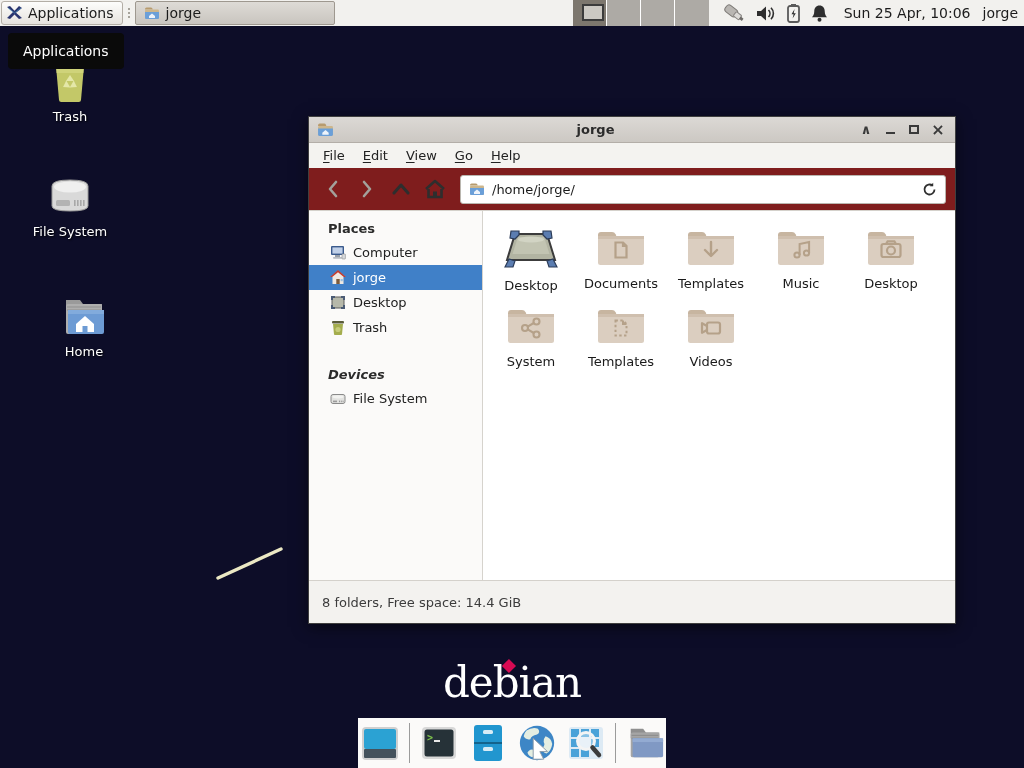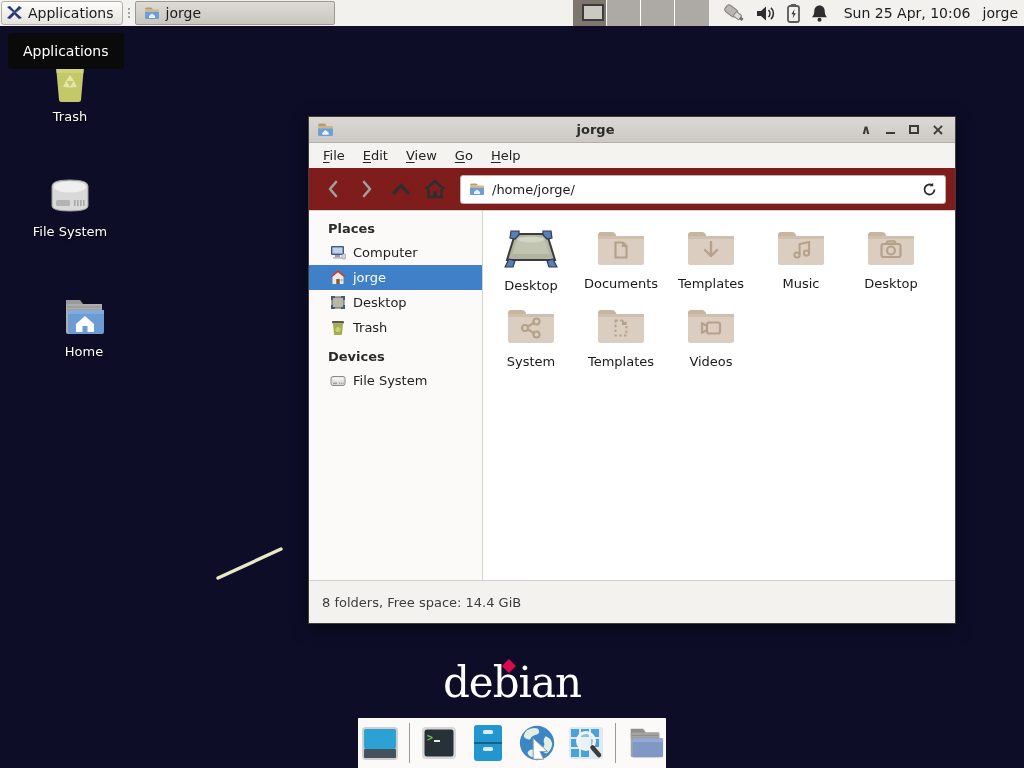--- a/index.html
+++ b/index.html
@@ -312,21 +312,21 @@
 
       <div class="side-item">
         <svg width="16" height="15" viewBox="0 0 16 15">
           <rect x="2" y="1" width="12" height="2.6" rx="1" fill="#5a5c3a"></rect>
           <path d="M3,4 h10 l-1,10.2 q-.1,.8 -.9,.8 h-6.2 q-.8,0 -.9,-.8 z" fill="#a4ad4e"></path>
           <circle cx="8" cy="9.5" r="2.6" fill="#c6cc7a"></circle>
         </svg>
         <span>Trash</span>
       </div>
 
-      <div class="side-header" style="margin-top:3px;">Devices</div>
+      <div class="side-header" style="margin-top:21px;font-style:italic;">Devices</div>
 
       <div class="side-item">
         <svg width="16" height="14" viewBox="0 0 16 14">
           <rect x="1" y="2.5" width="14" height="9" rx="2" fill="#e2e2e0" stroke="#8a8a8a" stroke-width="1"></rect>
           <ellipse cx="8" cy="4.8" rx="5.6" ry="1.6" fill="#f2f2f0"></ellipse>
           <g fill="#9a9a9a">
               <rect x="3" y="8.6" width="4" height="1.6"></rect>
               <rect x="9" y="8.6" width="1" height="1.6"></rect>
               <rect x="10.8" y="8.6" width="1" height="1.6"></rect>
               <rect x="12.6" y="8.6" width="1" height="1.6"></rect>

